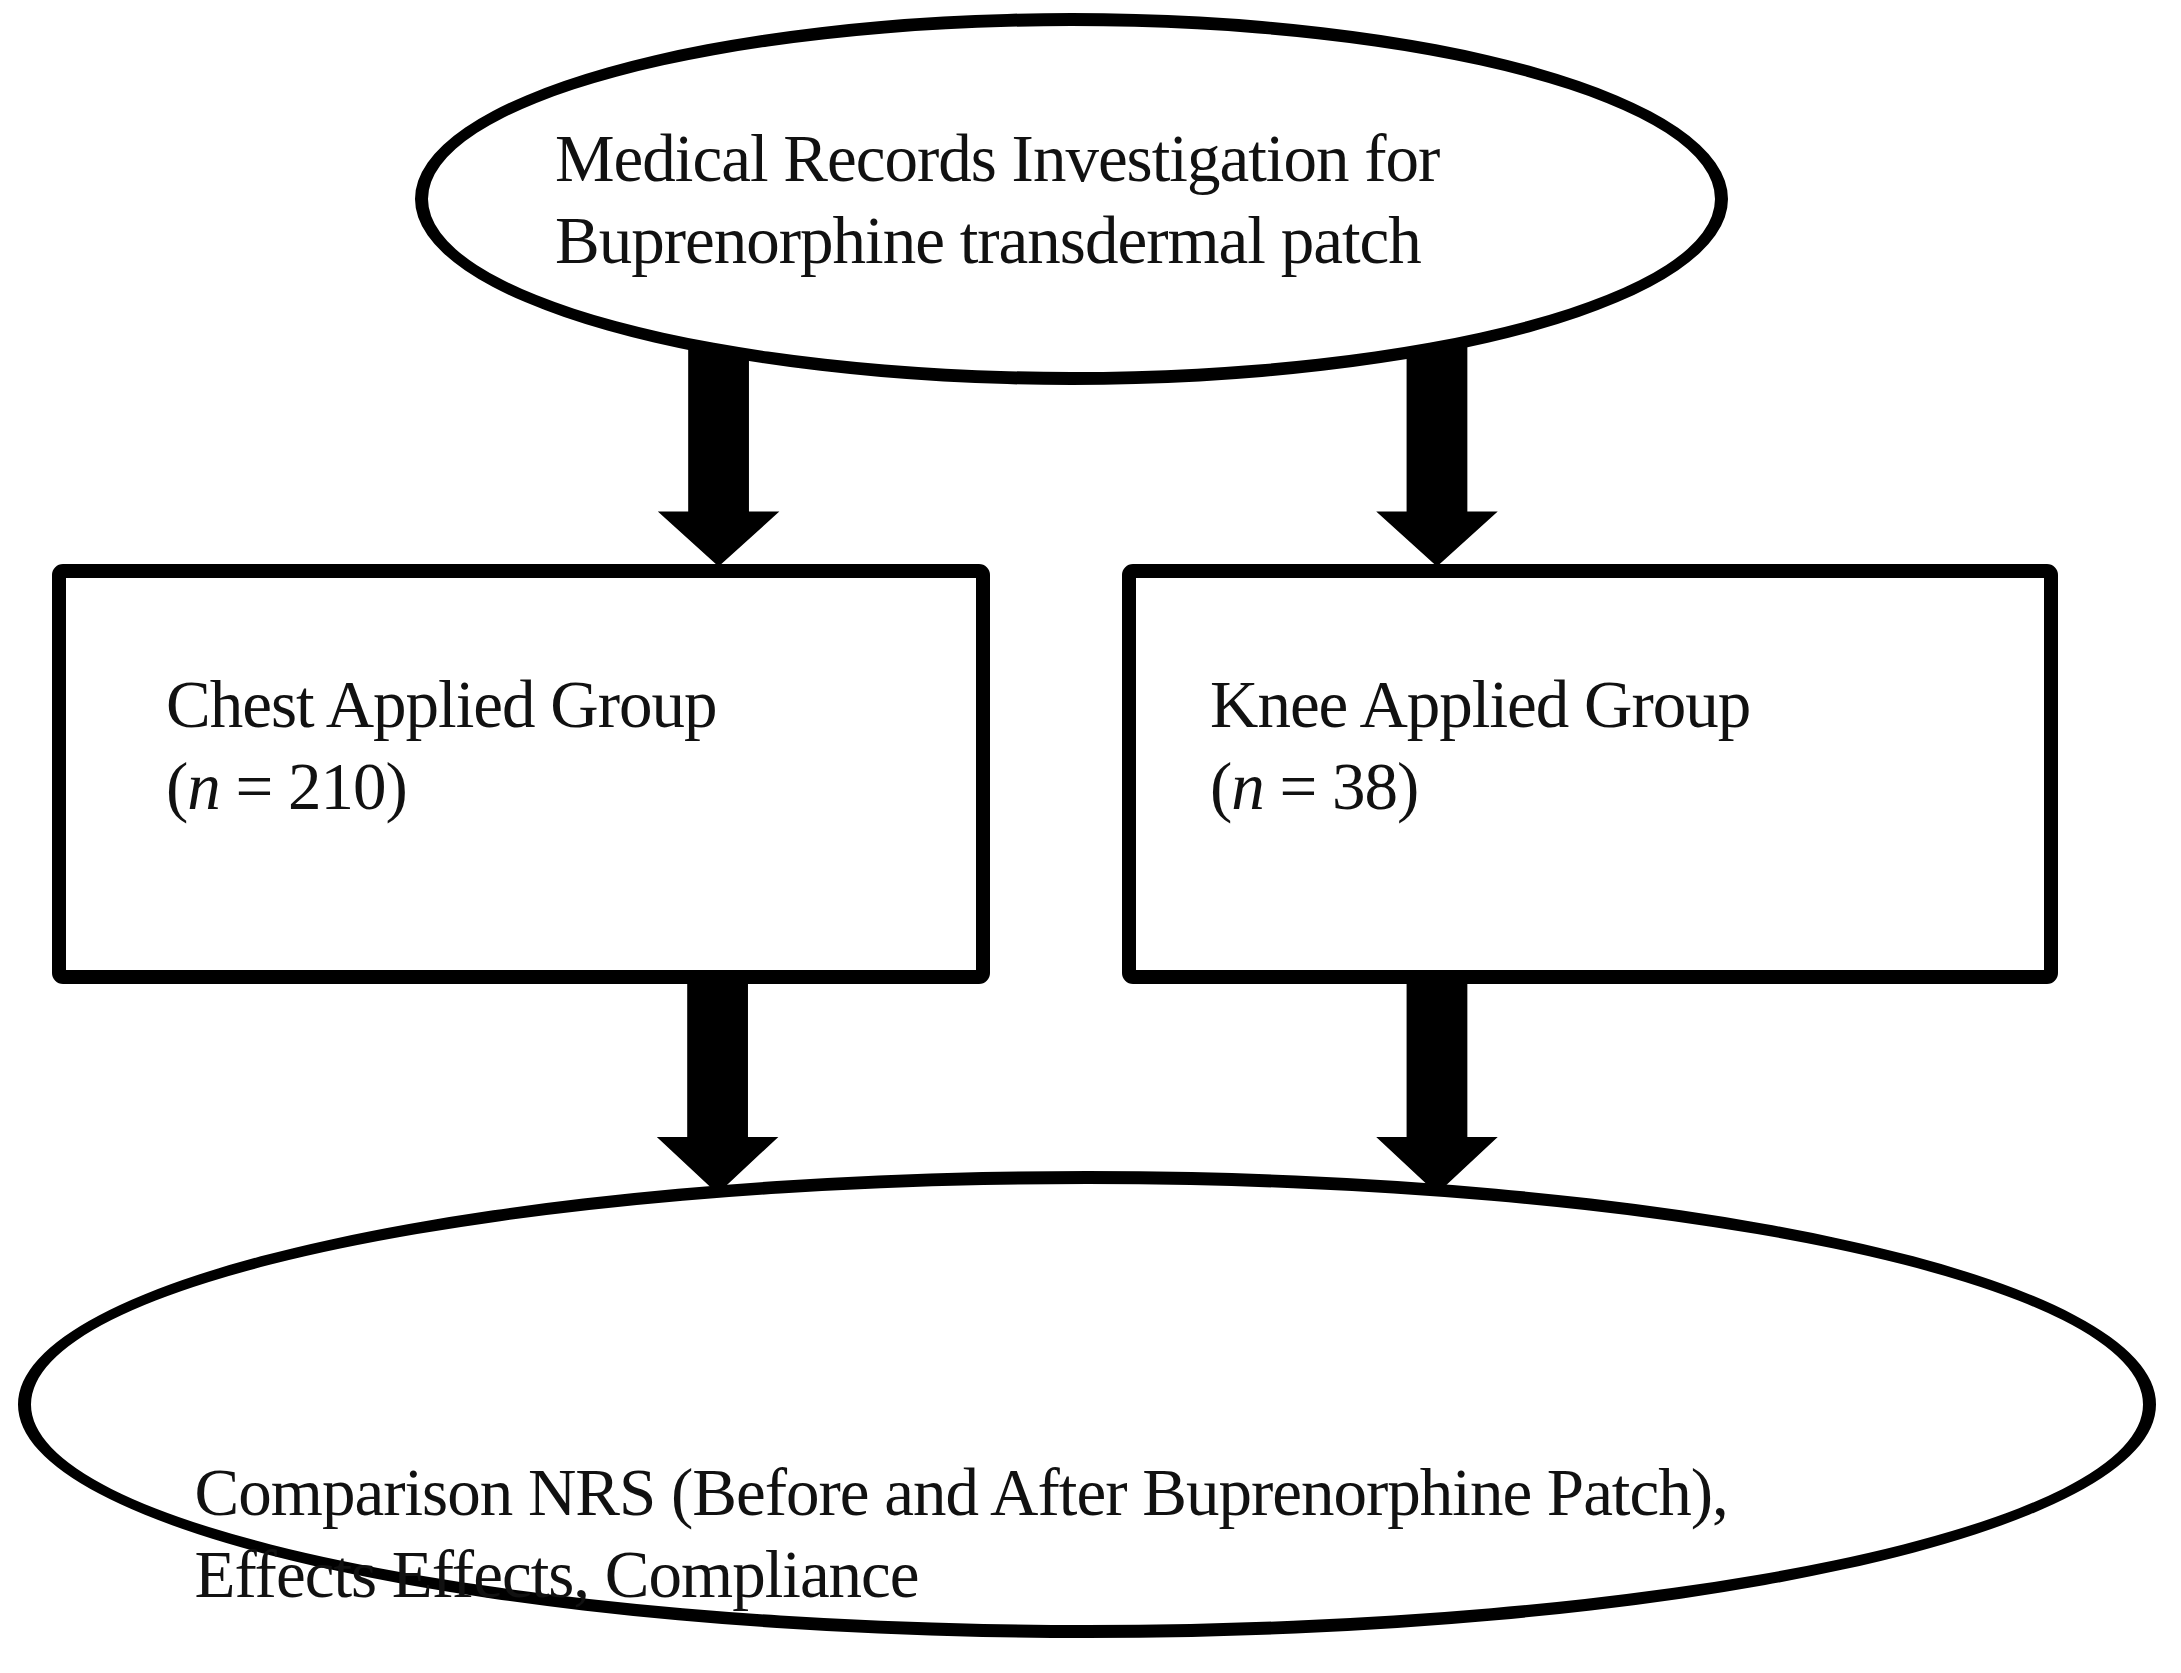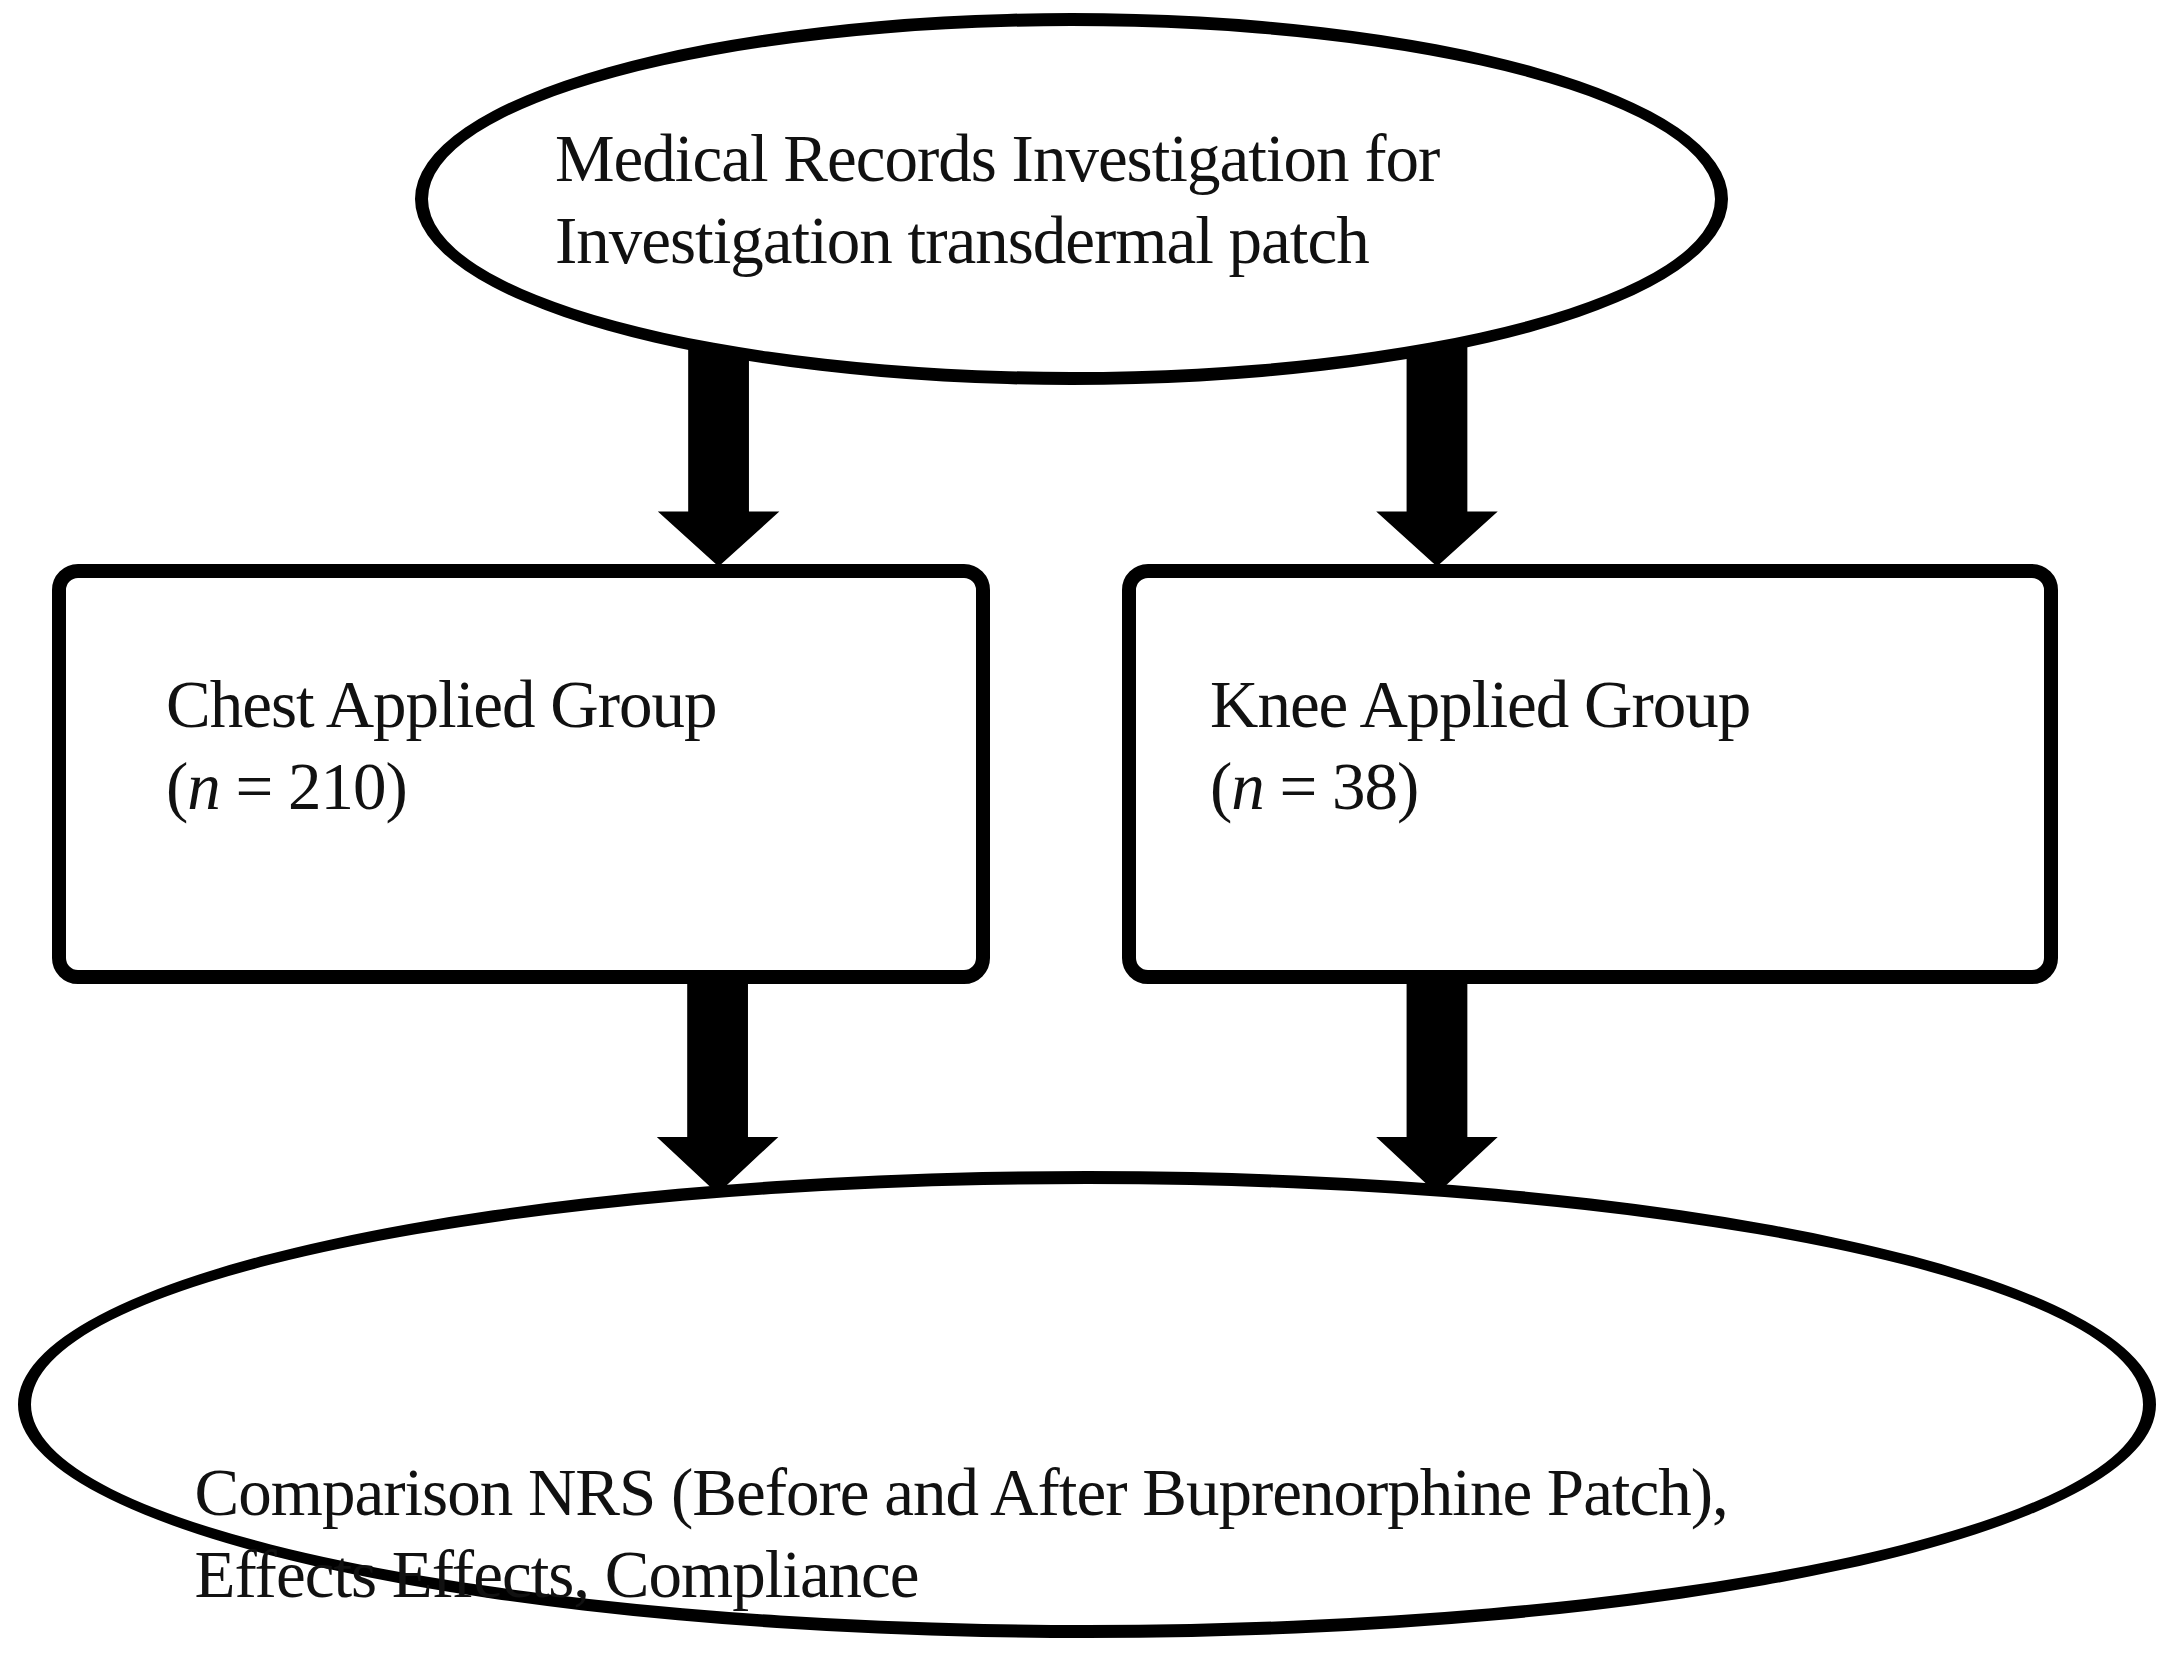--- a/index.html
+++ b/index.html
@@ -37,21 +37,21 @@
     z-index: 2;
     display: flex;
     flex-direction: column;
     justify-content: center;
   }
   .ellipse {
     border-radius: 50%;
     border-width: 13.7px;
   }
   .rounded-box {
-    border-radius: 26px;
+    border-radius: 11px;
     border-width: 14.7px;
   }
   .top-ellipse {
     left: 415px;
     top: 12.7px;
     width: 1313px;
     height: 372px;
     padding-left: 127px;
   }
   .left-box {
@@ -97,21 +97,21 @@
 
   <svg class="arrow-layer" viewBox="0 0 2226 1707" aria-hidden="true">
     <polygon points="702,335 764,335 764,522 795,522 733,578 671,522 702,522"></polygon>
     <polygon points="1435,335 1497,335 1497,522 1528,522 1466,578 1404,522 1435,522"></polygon>
     <polygon points="701,985 763,985 763,1160 794,1160 732,1218 670,1160 701,1160"></polygon>
     <polygon points="1435,985 1497,985 1497,1160 1528,1160 1466,1218 1404,1160 1435,1160"></polygon>
   </svg>
 
   <div class="node ellipse top-ellipse">
     <div class="line">Medical Records Investigation for</div>
-    <div class="line">Investigation transdermal patch</div>
+    <div class="line">Buprenorphine transdermal patch</div>
   </div>
 
   <div class="node rounded-box left-box">
     <div class="line">Chest Applied Group</div>
     <div class="line"><span>(</span><span class="var">n</span><span> = 210)</span></div>
   </div>
 
   <div class="node rounded-box right-box">
     <div class="line">Knee Applied Group</div>
     <div class="line"><span>(</span><span class="var">n</span><span> = 38)</span></div>

